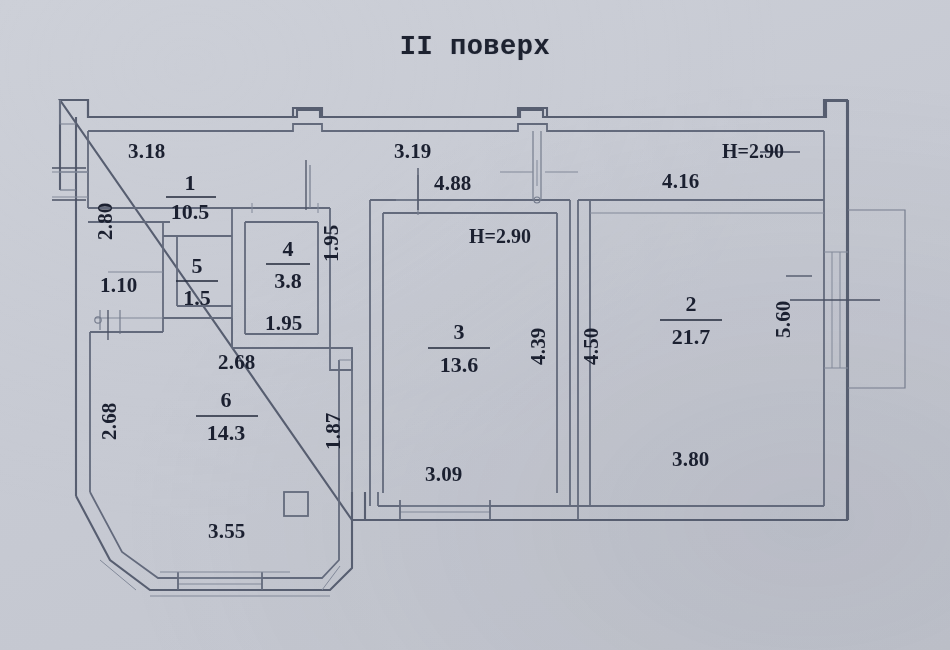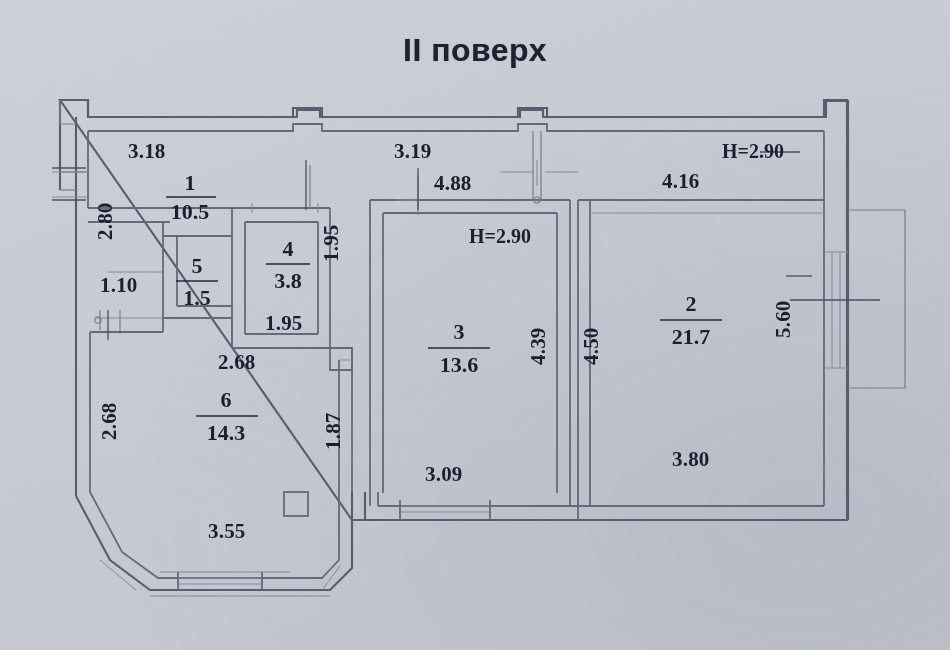--- a/index.html
+++ b/index.html
@@ -35,23 +35,23 @@
     left: 0; top: 0;
     width: 950px;
     height: 650px;
   }
   .title {
     position: absolute;
     left: 0;
     top: 32px;
     width: 950px;
     text-align: center;
-    font-family: Liberation Sans, sans-serif;
-    font-weight: bold;
-    font-size: 32px;
+    font-family: Liberation Mono, monospace;
+    font-weight: bold;
+    font-size: 27px;
     letter-spacing: .5px;
     color: #1d2230;
     text-shadow: 0 0 1px rgba(60,65,80,.45);
   }
   text {
     font-family: "Liberation Serif", "DejaVu Serif", serif;
     fill: #1b2030;
   }
   .dim {
     font-size: 21px;

